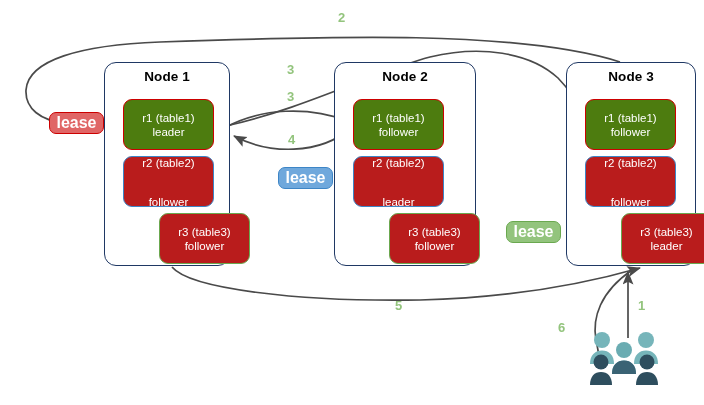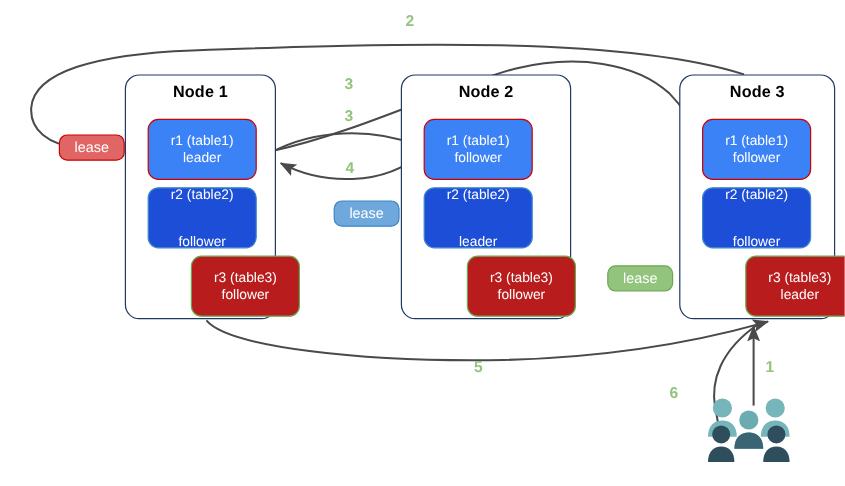--- a/index.html
+++ b/index.html
@@ -49,34 +49,35 @@
     color: #ffffff;
     font-size: 11.5px;
     line-height: 14px;
     display: flex;
     flex-direction: column;
     align-items: center;
     justify-content: center;
     padding-top: 1px;
   }
   .replica span { display: block; }
-  .rep-red   { background: #3b82f6; border: 1.5px solid #cc0000; text-align: right; }
-  .rep-blue  { background: #1d4ed8; border: 1.5px solid #3d85c6; gap: 25px; }
+  .rep-red   { background: #4d7c0f; border: 1.5px solid #cc0000; text-align: right; }
+  .rep-blue  { background: #b91c1c; border: 1.5px solid #3d85c6; gap: 25px; }
   .rep-green { background: #b91c1c; border: 1.5px solid #6aa84f; margin-left: 36px; }
 
   .lease {
     position: absolute;
     box-sizing: border-box;
     border-radius: 7px;
     color: #ffffff;
-    font-size: 12px;
+    font-size: 16px;
     line-height: 1;
     display: flex;
     align-items: center;
     justify-content: center;
+    font-weight: bold;
   }
   .lease-red   { background: #e06666; border: 1.5px solid #cc0000; }
   .lease-blue  { background: #6fa8dc; border: 1.5px solid #3d85c6; }
   .lease-green { background: #93c47d; border: 1.5px solid #6aa84f; }
 
   .edge-label {
     position: absolute;
     color: #93c47d;
     font-size: 13px;
     font-weight: bold;

